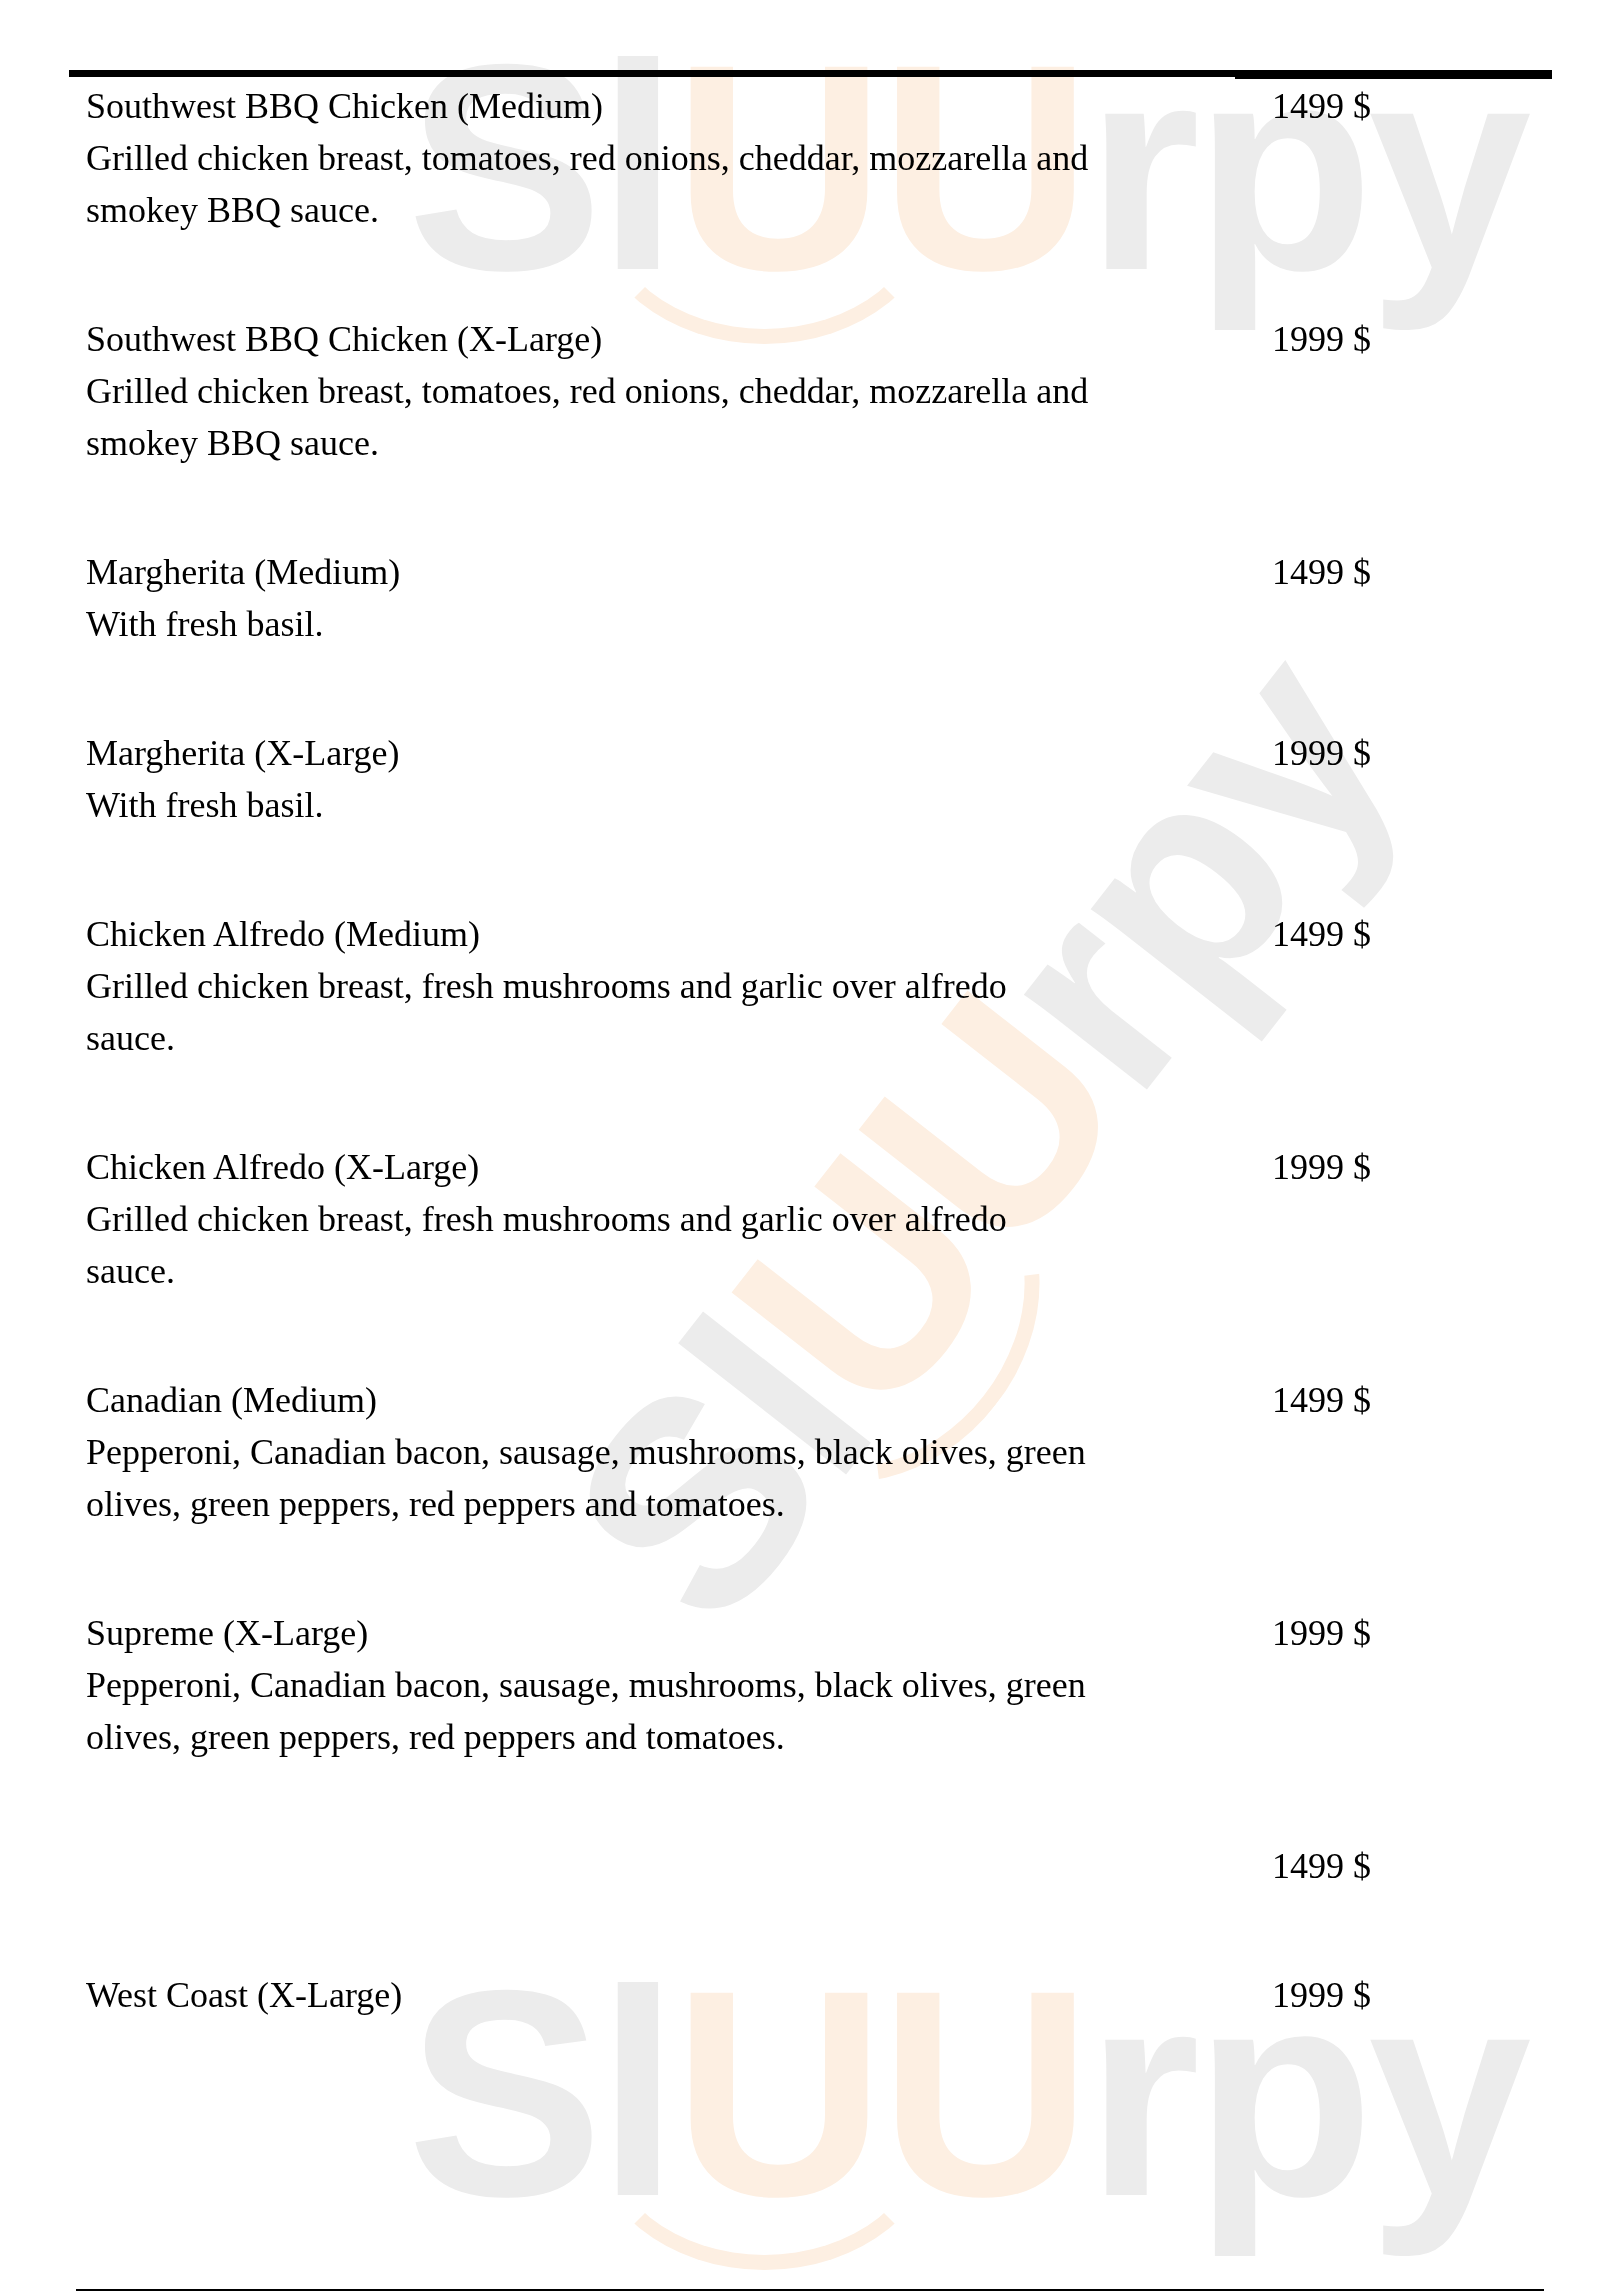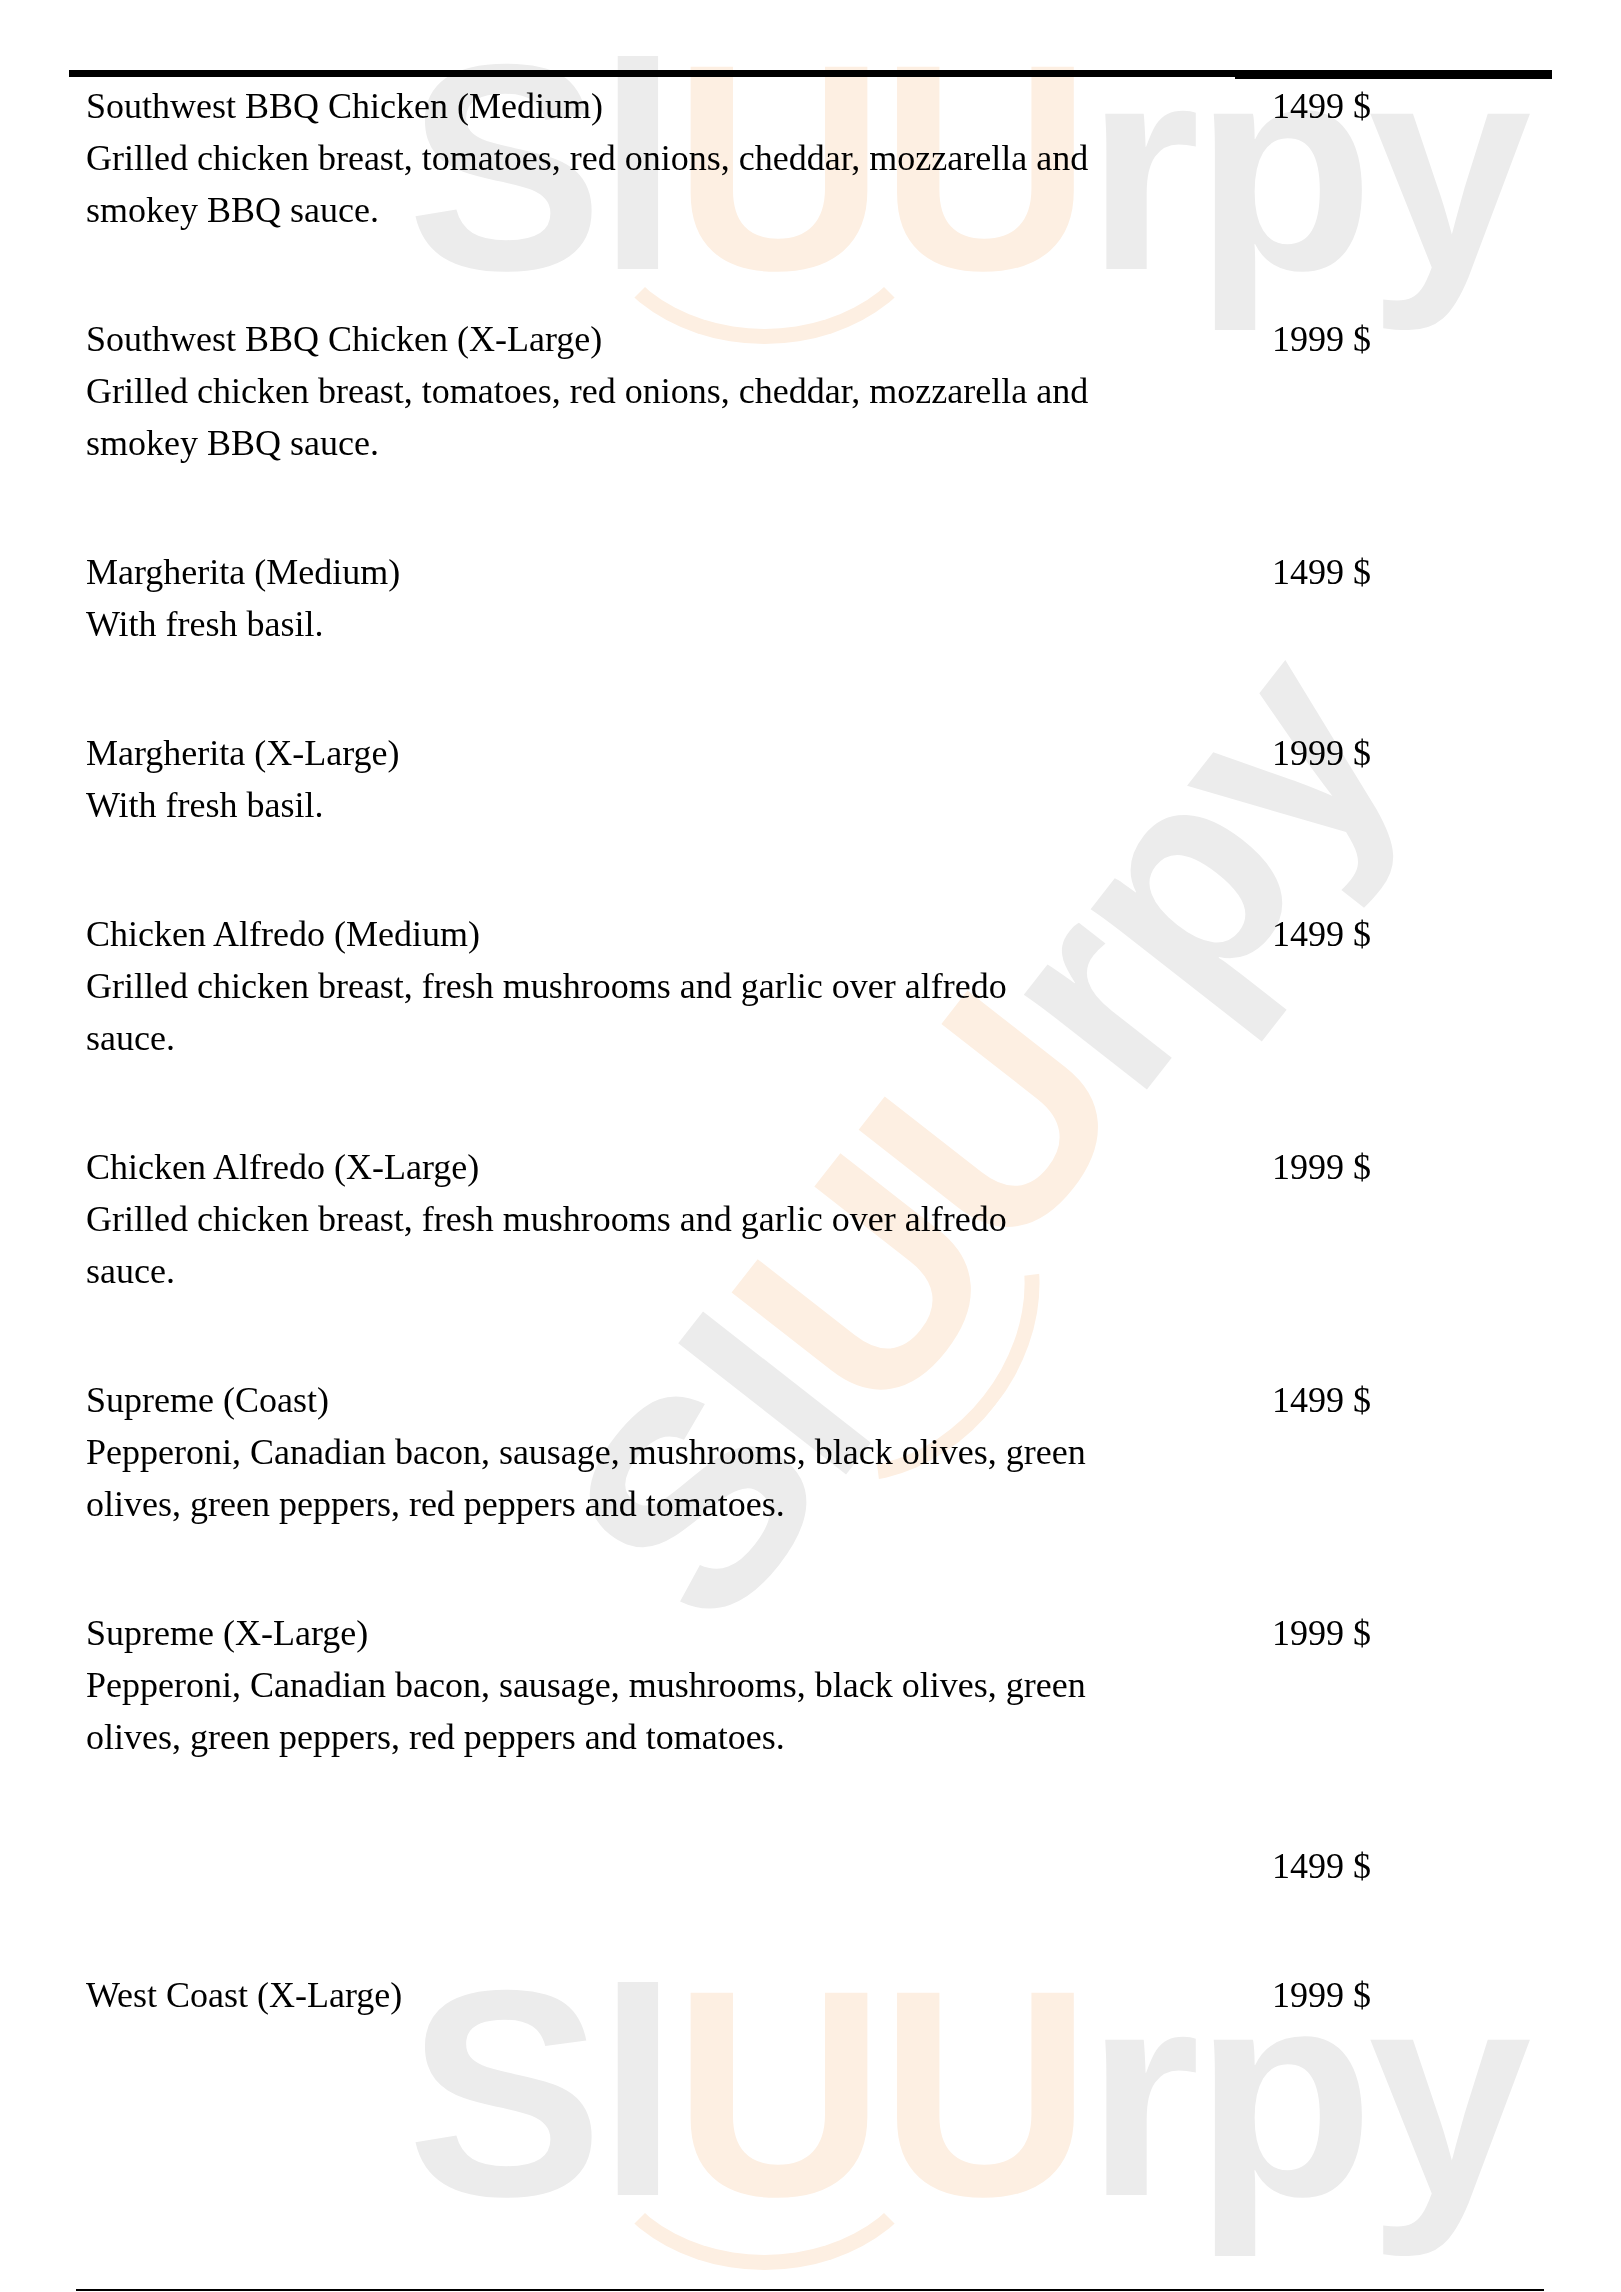--- a/index.html
+++ b/index.html
@@ -167,21 +167,21 @@
     <div class="item-col">
       <p class="item-name">Chicken Alfredo (X-Large)</p>
       <p class="item-desc">Grilled chicken breast, fresh mushrooms and garlic over alfredo</p>
       <p class="item-desc">sauce.</p>
     </div>
     <div class="price-col">1999 $</div>
   </div>
 
   <div class="menu-row">
     <div class="item-col">
-      <p class="item-name">Supreme (Coast)</p>
+      <p class="item-name">Canadian (Medium)</p>
       <p class="item-desc">Pepperoni, Canadian bacon, sausage, mushrooms, black olives, green</p>
       <p class="item-desc">olives, green peppers, red peppers and tomatoes.</p>
     </div>
     <div class="price-col">1499 $</div>
   </div>
 
   <div class="menu-row">
     <div class="item-col">
       <p class="item-name">Supreme (X-Large)</p>
       <p class="item-desc">Pepperoni, Canadian bacon, sausage, mushrooms, black olives, green</p>

